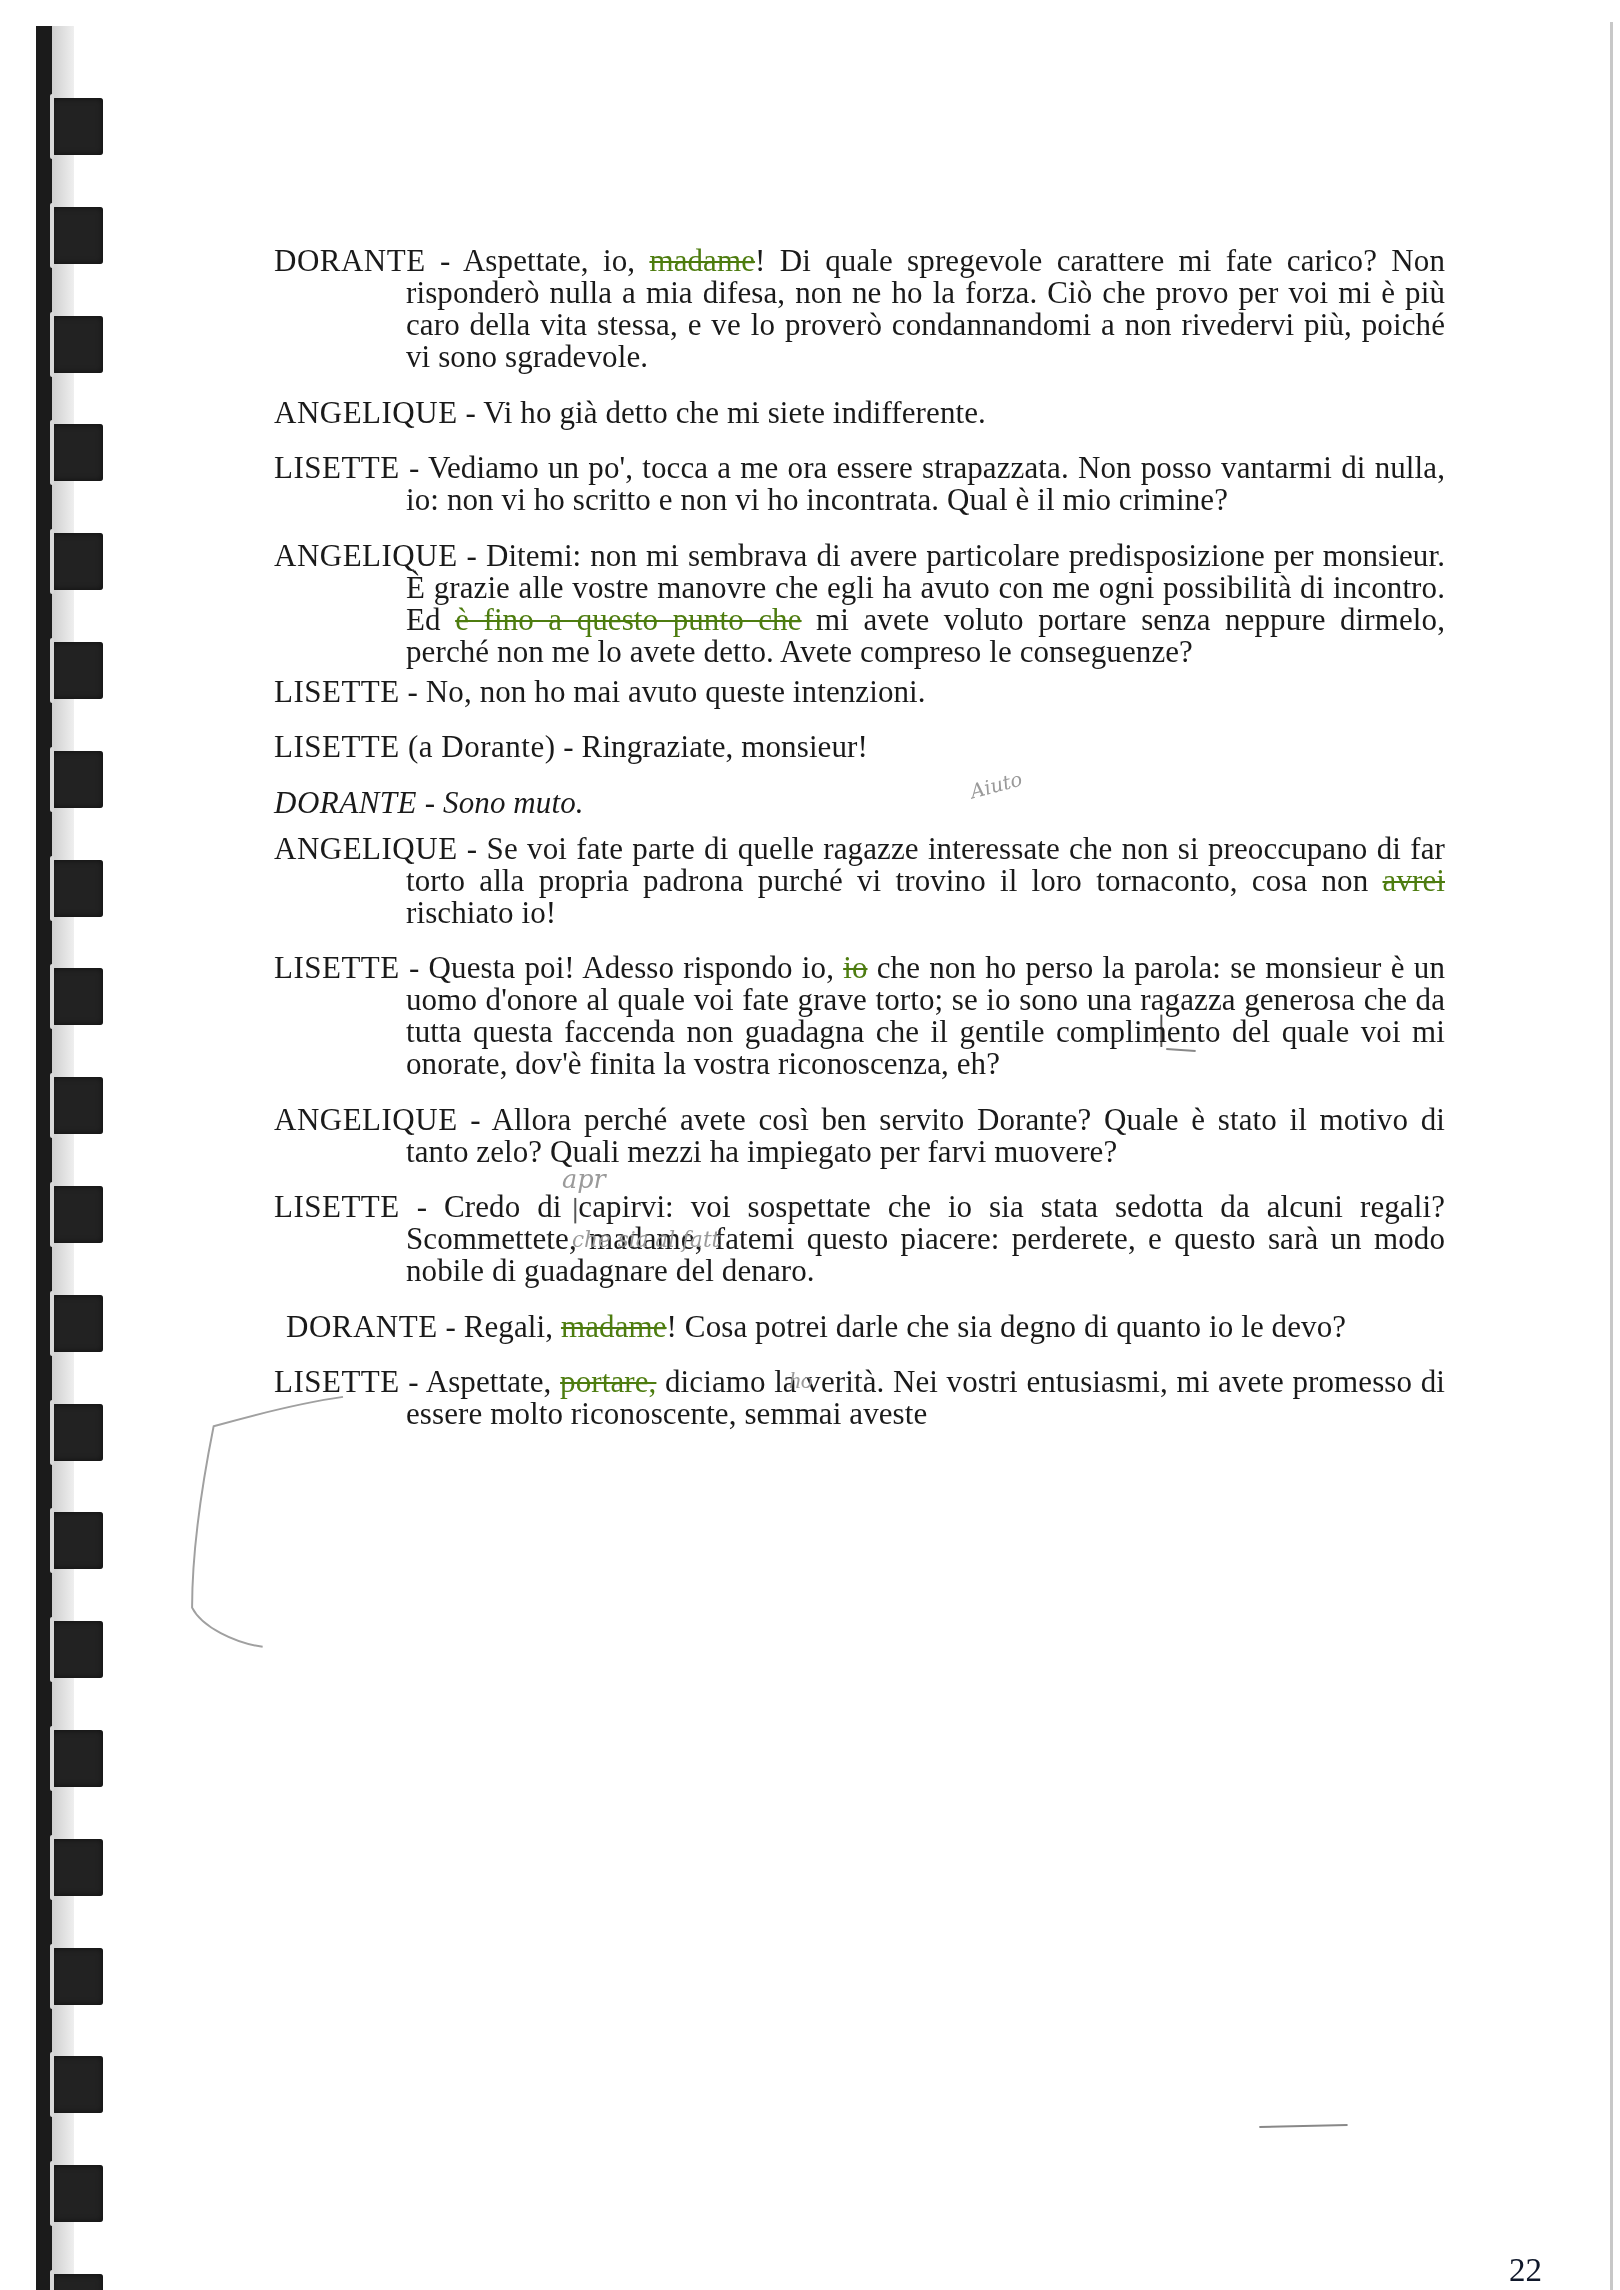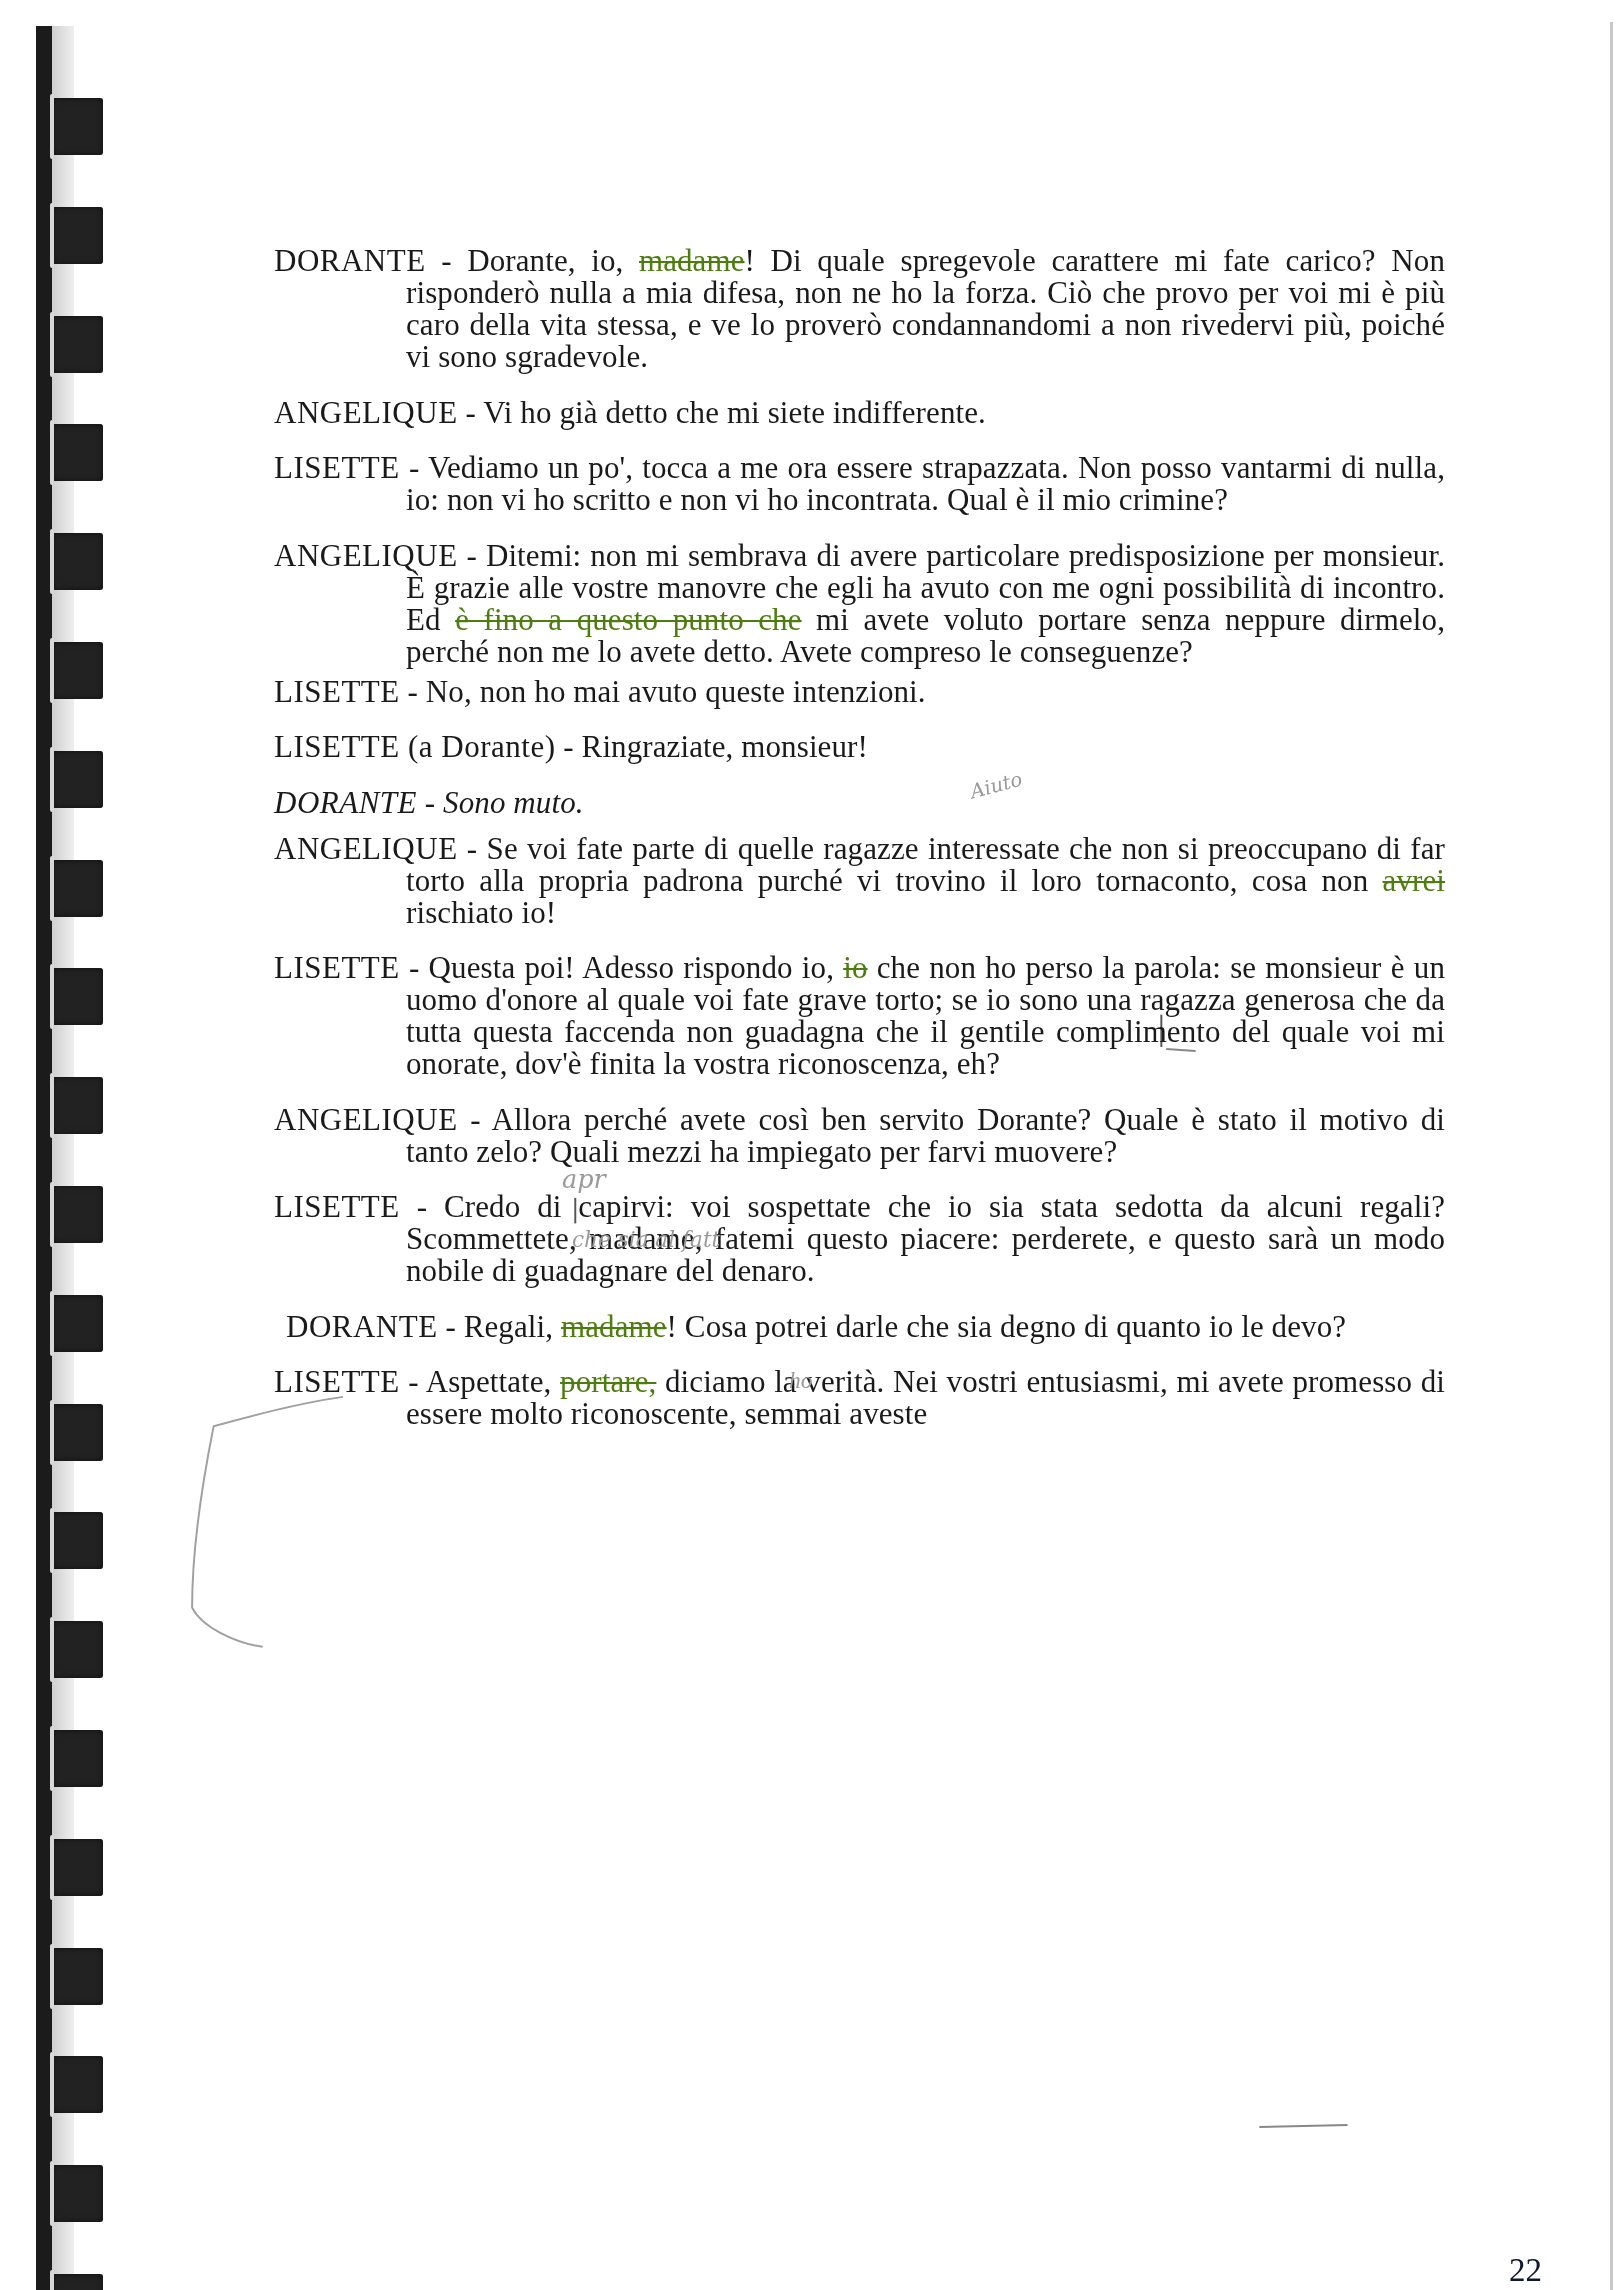--- a/index.html
+++ b/index.html
@@ -67,21 +67,21 @@
 
   <path d="M1285,2170 L1375,2168" stroke="#888" stroke-width="2" fill="none"></path>
 
   <path d="M1185,1035 L1185,1068" stroke="#555" stroke-width="2" fill="none"></path>
 
   <path d="M587,1222 L587,1248" stroke="#555" stroke-width="2" fill="none"></path>
 </svg>
 
 <div class="content" id="content">
     <div class="speech" style="margin-bottom: 23.5px;">
-      <p><span class="speaker">DORANTE</span><span> - Dorante, io, </span><span class="strike">madame</span><span>! Di quale spregevole carattere mi fate carico? Non risponderò nulla a mia difesa, non ne ho la forza. Ciò che provo per voi mi è più caro della vita stessa, e ve lo proverò condannandomi a non rivedervi più, poiché vi sono sgradevole.</span></p>
+      <p><span class="speaker">DORANTE</span><span> - Aspettate, io, </span><span class="strike">madame</span><span>! Di quale spregevole carattere mi fate carico? Non risponderò nulla a mia difesa, non ne ho la forza. Ciò che provo per voi mi è più caro della vita stessa, e ve lo proverò condannandomi a non rivedervi più, poiché vi sono sgradevole.</span></p>
     </div>
     <div class="speech" style="margin-bottom: 23.5px;">
       <p><span class="speaker">ANGELIQUE</span><span> - Vi ho già detto che mi siete indifferente.</span></p>
     </div>
     <div class="speech" style="margin-bottom: 23.5px;">
       <p><span class="speaker">LISETTE</span><span> - Vediamo un po', tocca a me ora essere strapazzata. Non posso vantarmi di nulla, io: non vi ho scritto e non vi ho incontrata. Qual è il mio crimine?</span></p>
     </div>
     <div class="speech" style="margin-bottom: 8px;">
       <p><span class="speaker">ANGELIQUE</span><span> - Ditemi: non mi sembrava di avere particolare predisposizione per monsieur. È grazie alle vostre manovre che egli ha avuto con me ogni possibilità di incontro. Ed </span><span class="strike">è fino a questo punto che</span><span> mi avete voluto portare senza neppure dirmelo, perché non me lo avete detto. Avete compreso le conseguenze?</span></p>
     </div>

